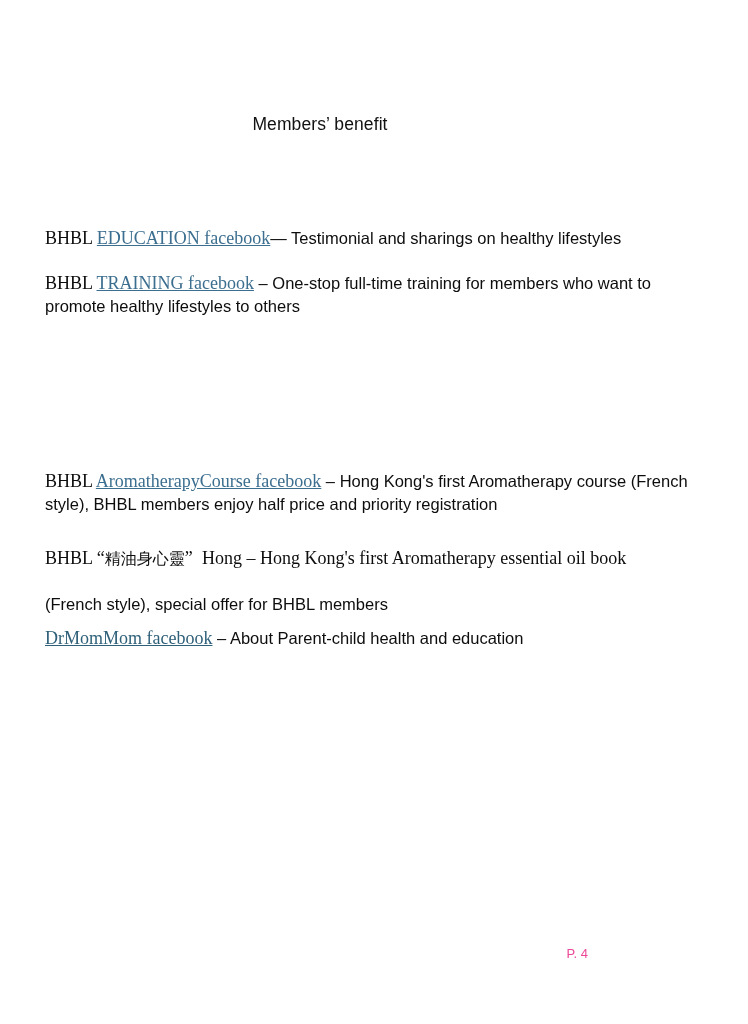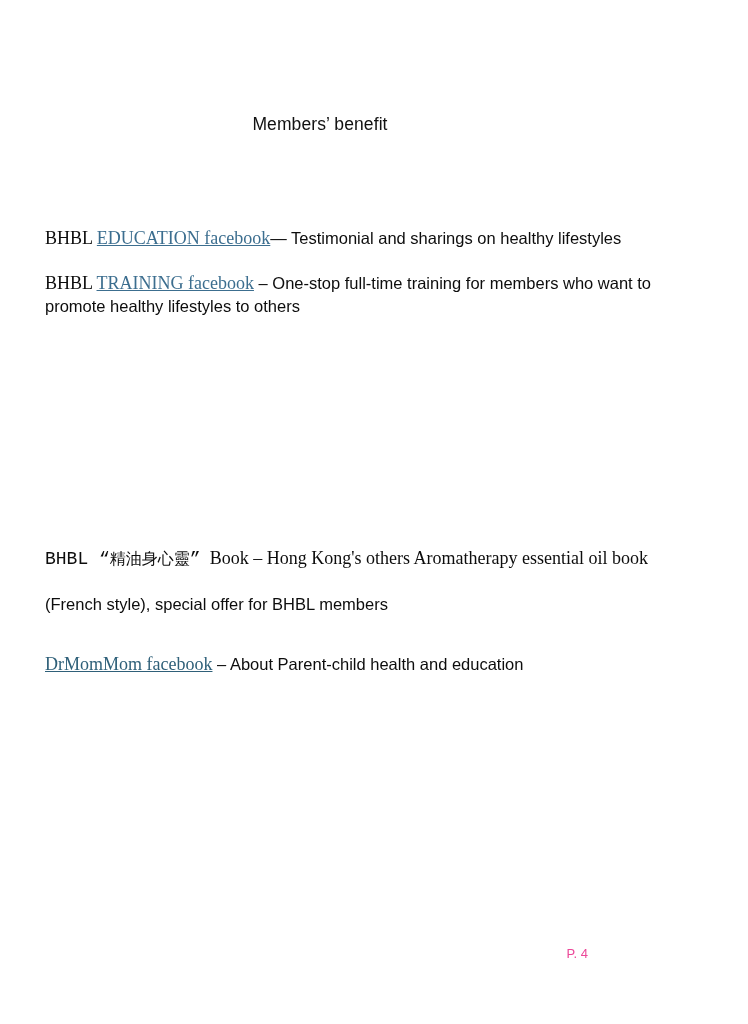--- a/index.html
+++ b/index.html
@@ -63,28 +63,28 @@
     text-align: center;
     font-family: "Liberation Sans", sans-serif;
     font-size: 23px;
     color: #808080;
     letter-spacing: 0.4px;
   }
   #row-education { top: 227px; }
   #row-training  { top: 272px; }
   #row-aroma     { top: 470px; }
   #row-book      { top: 547px; }
-  #row-drmommom  { top: 653px; }
+  #row-drmommom  { top: 627px; }
 
   .cjk {
     font-family: "DejaVu Sans", sans-serif;
     font-size: 16px;
   }
   .quote {
-    font-family: Liberation Mono, monospace;
+    font-family: Liberation Serif, serif;
     font-size: 18px;
   }
   .book-line2 {
     position: absolute;
     left: 45px;
     top: 593px;
     width: 660px;
     font-family: "Liberation Sans", sans-serif;
     font-size: 16.5px;
     line-height: 22.5px;
@@ -108,23 +108,26 @@
 
   <div class="body-block" id="row-training">
     <span class="serif">BHBL </span><span class="link">TRAINING facebook</span><span> – One-stop full-time training for members who want to promote healthy lifestyles to others</span>
   </div>
 
   <div class="body-block" id="row-education">
     <span class="serif">BHBL </span><span class="link">EDUCATION facebook</span><span>— Testimonial and sharings on healthy lifestyles</span>
   </div>
 
 
+  <div class="body-block" id="row-aroma">
+    <span class="serif">BHBL </span><span class="link">AromatherapyCourse facebook</span><span> – Hong Kong's first Aromatherapy course (French style), BHBL members enjoy half price and priority registration</span>
+  </div>
 
   <div class="body-block" id="row-book">
-    <span class="quote">BHBL “</span><span class="cjk">精油身心靈</span><span class="quote">”</span>&nbsp;&nbsp;<span class="serif">Book – Hong Kong's others Aromatherapy essential oil book</span>
+    <span class="quote">BHBL “</span><span class="cjk">精油身心靈</span><span class="quote">”</span>&nbsp;&nbsp;<span class="serif">Hong – Hong Kong's first Aromatherapy essential oil book</span>
   </div>
   <div class="book-line2">(French style), special offer for BHBL members</div>
 
   <div class="body-block" id="row-drmommom">
     <span class="link dark">DrMomMom facebook</span><span> – About Parent-child health and education</span>
   </div>
 
   <div class="page-number">P. 4</div>
 
 </div>

